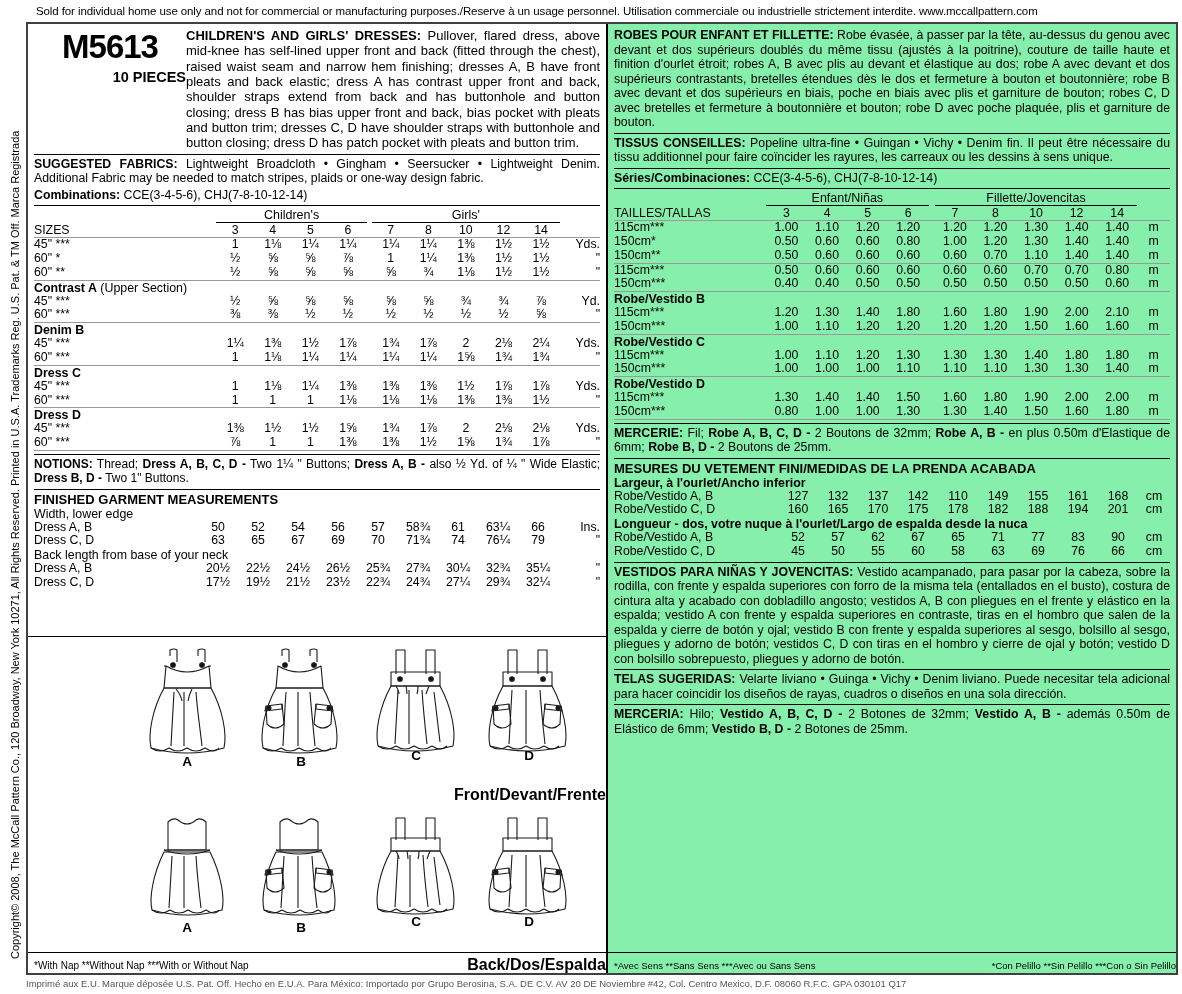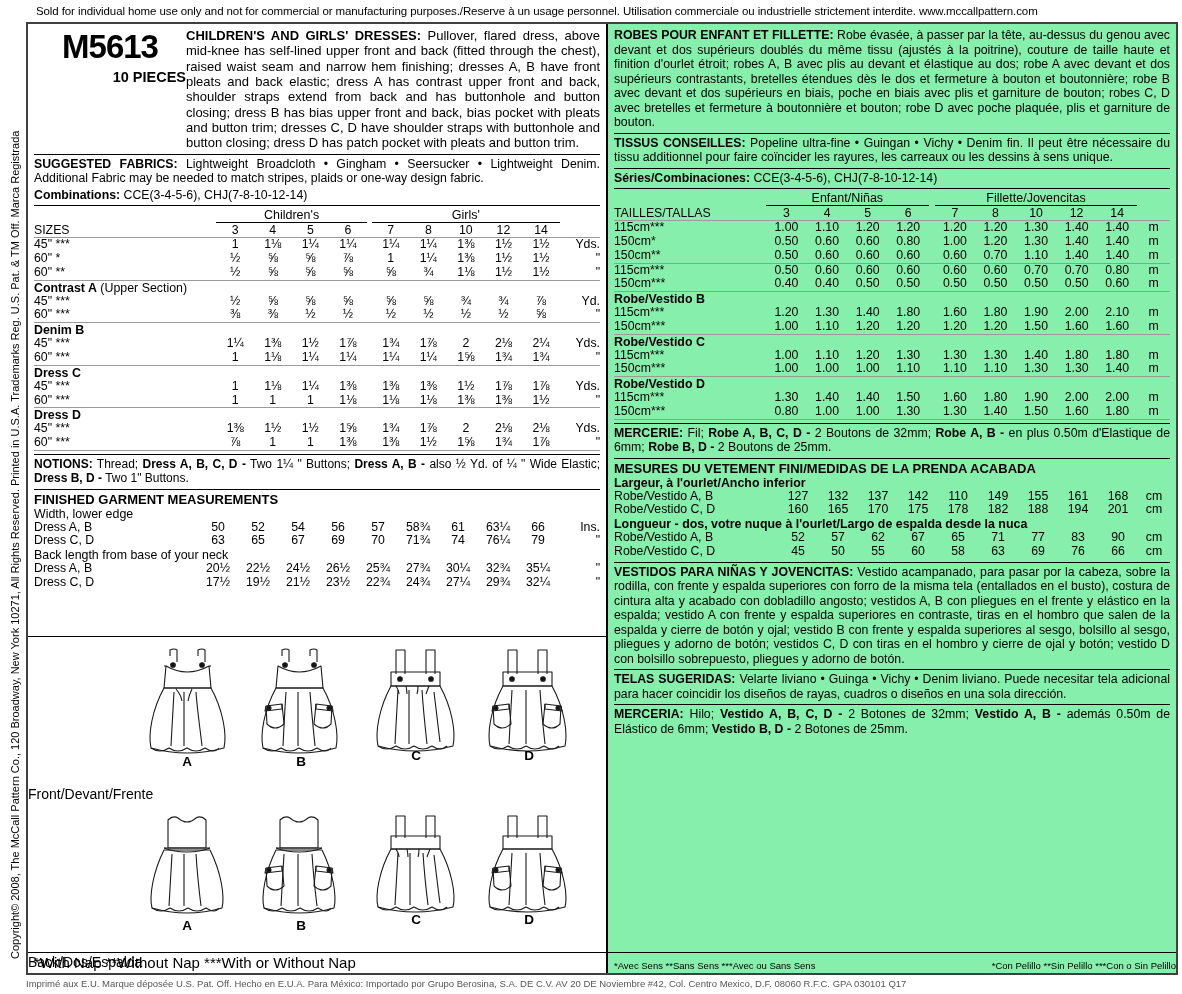--- a/index.html
+++ b/index.html
@@ -66,24 +66,24 @@
   .lineunder td{border-bottom:1px solid #9a9a9a;}
   .tight td{line-height:1.12;}
 
   .notions{font-size:12px;line-height:1.2;text-align:justify;}
   .fgm-title{font-weight:bold;font-size:13px;margin-top:2px;}
   .fgm-sub{font-weight:bold;font-size:12.4px;}
 
   
   .illwrap{position:absolute;left:0;right:0;top:612px;bottom:0;}
   .illrow{position:relative;height:148px;}
-  .illcaption{text-align:left;font-weight:normal;font-size:14px;margin-top:0px;}
+  .illcaption{text-align:right;font-weight:bold;font-size:16px;margin-top:0px;}
   .dressltr{position:absolute;font-weight:bold;font-size:13.5px;text-align:center;width:30px;}
   .footnote-l{
-    position:absolute;left:6px;bottom:2px;font-size:15px;white-space:nowrap;
+    position:absolute;left:6px;bottom:2px;font-size:10px;white-space:nowrap;
   }
   .sepline{position:absolute;left:0;right:0;border-top:1px solid #000;}
 
   
   .rpad{padding:4px 6px 0 6px;}
   .rdesc{font-size:12.3px;line-height:1.18;text-align:justify;}
   table.sz2{width:100%;border-collapse:collapse;font-size:12.3px;}
   table.sz2 td{padding:0;vertical-align:bottom;}
   .num2{text-align:center;width:40px;}
   .unit2{text-align:center;width:32px;}

